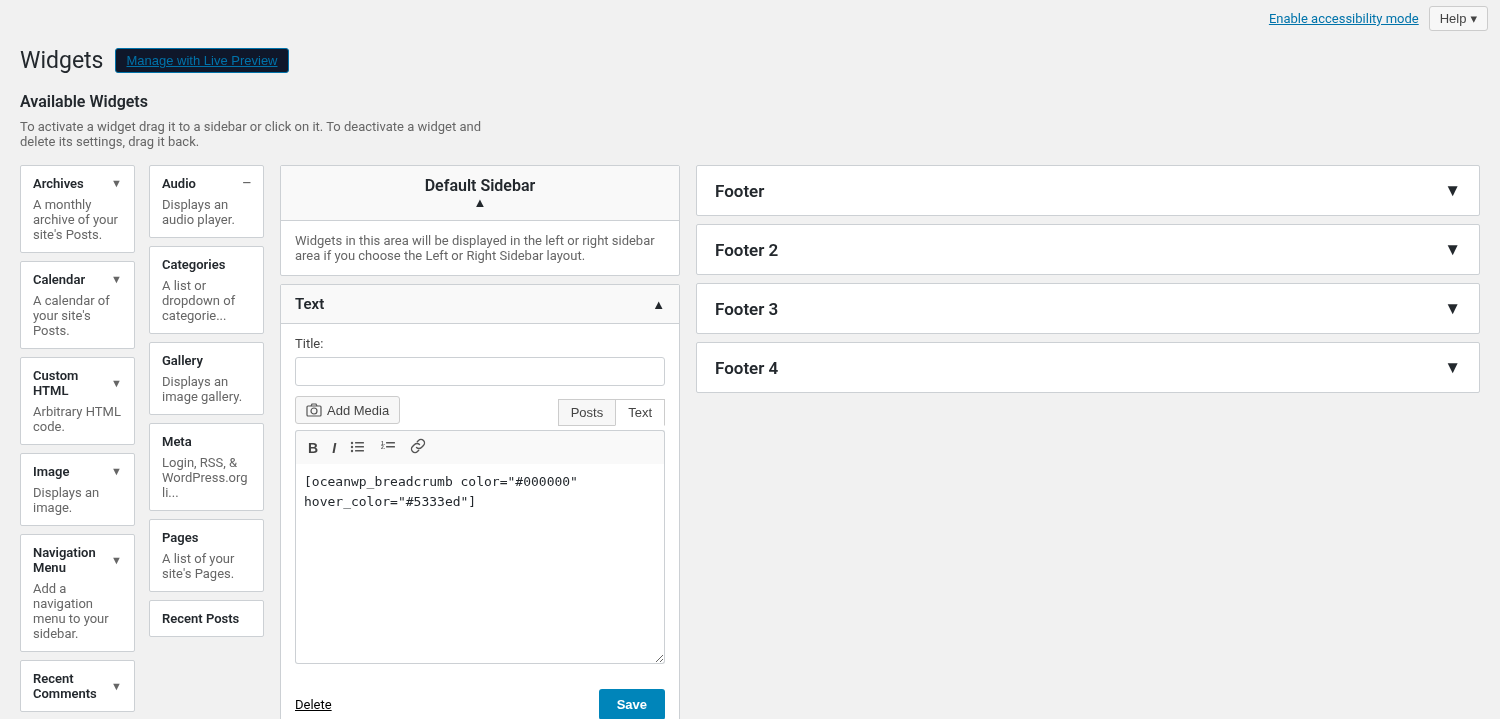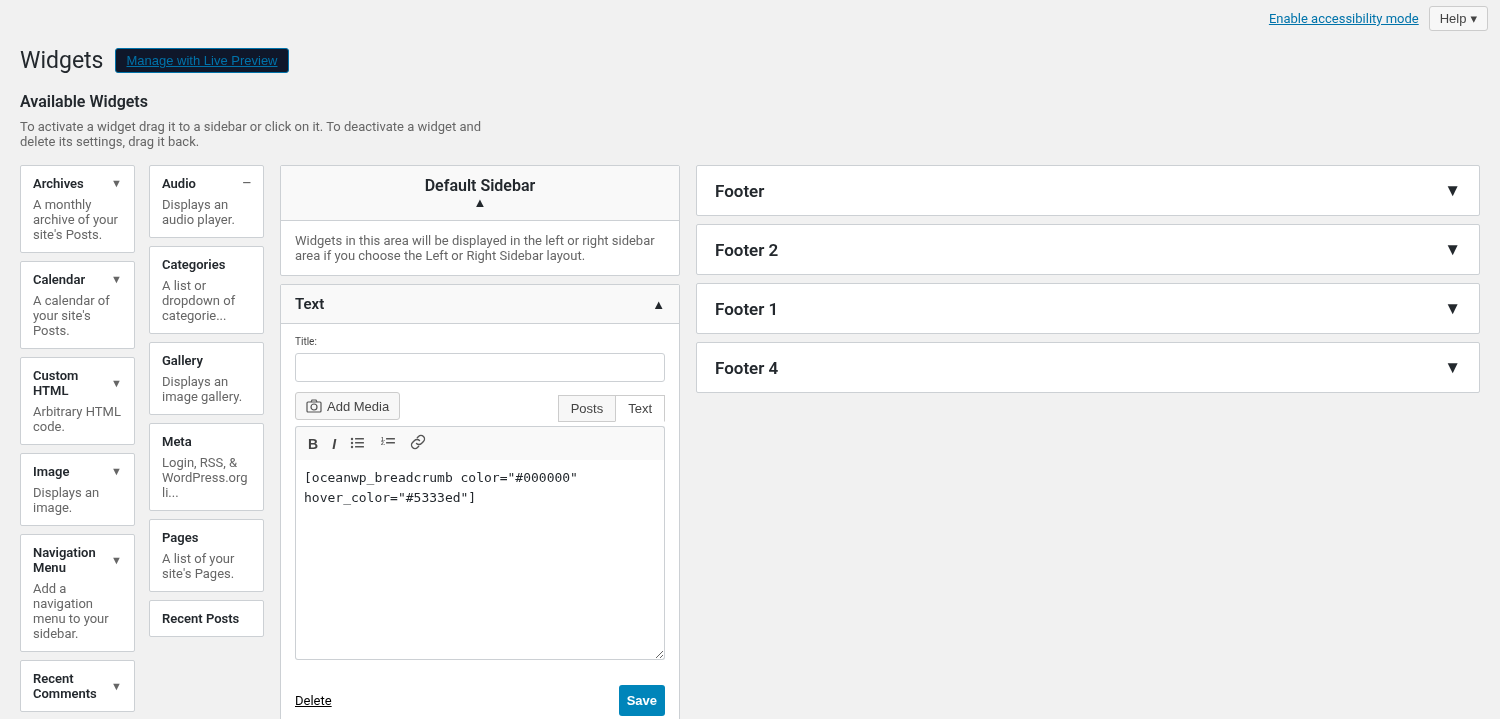--- a/index.html
+++ b/index.html
@@ -55,21 +55,21 @@
     .sidebar-desc { padding: 12px 14px; font-size: 13px; color: #666; }
 
     
     .text-widget { background: #fff; border: 1px solid #ccd0d4; border-radius: 2px; }
     .text-widget-header {
       background: #f9f9f9; border-bottom: 1px solid #ccd0d4;
       padding: 10px 14px; display: flex; justify-content: space-between; align-items: center;
       font-size: 15px; font-weight: 600; color: #23282d;
     }
     .text-widget-body { padding: 12px 14px; }
-    .field-label { font-size: 10px; color: #444; margin-bottom: 6px; }
+    .field-label { font-size: 13px; color: #444; margin-bottom: 6px; }
     .title-input {
       width: 100%; border: 1px solid #ccd0d4; border-radius: 3px;
       padding: 6px 8px; font-size: 13px; margin-bottom: 10px;
     }
     .add-media-btn {
       background: #f7f7f7; border: 1px solid #ccc; border-radius: 3px;
       padding: 5px 10px; font-size: 13px; cursor: pointer; color: #444;
       display: inline-flex; align-items: center; gap: 5px; margin-bottom: 4px;
     }
     .tab-row { display: flex; justify-content: flex-end; gap: 0; margin-bottom: 0; }
@@ -92,21 +92,21 @@
       width: 100%; border: 1px solid #ccd0d4; border-top: none;
       padding: 8px; font-size: 13px; font-family: monospace;
       color: #23282d; min-height: 180px; resize: vertical;
       background: #fff; border-radius: 0 0 3px 3px;
       line-height: 1.5;
     }
     .widget-footer { display: flex; justify-content: space-between; align-items: center; padding: 10px 14px 12px; }
     .delete-link { color: #000000; text-decoration: underline; font-size: 13px; cursor: pointer; }
     .save-btn {
       background: #0085ba; color: #fff; border: none; border-radius: 3px;
-      padding: 8px 8px; font-size: 13px; cursor: pointer; font-weight: 600;
+      padding: 8px 18px; font-size: 13px; cursor: pointer; font-weight: 600;
     }
 
     
     .right-panel { flex: 1; min-width: 380px; }
     .footer-section {
       background: #fff; border: 1px solid #ccd0d4; border-radius: 2px;
       margin-bottom: 8px;
     }
     .footer-header {
       padding: 14px 18px; display: flex; justify-content: space-between; align-items: center;
@@ -324,21 +324,21 @@
 
       <div class="footer-section">
         <div class="footer-header">
           <span>Footer 2</span>
           <span>▼</span>
         </div>
       </div>
 
       <div class="footer-section">
         <div class="footer-header">
-          <span>Footer 1</span>
+          <span>Footer 3</span>
           <span>▼</span>
         </div>
       </div>
 
       <div class="footer-section">
         <div class="footer-header">
           <span>Footer 4</span>
           <span>▼</span>
         </div>
       </div>

